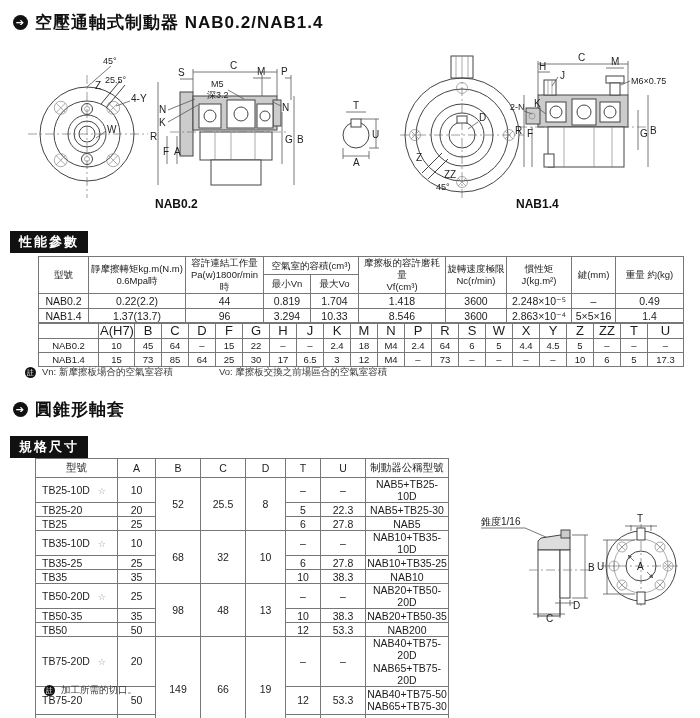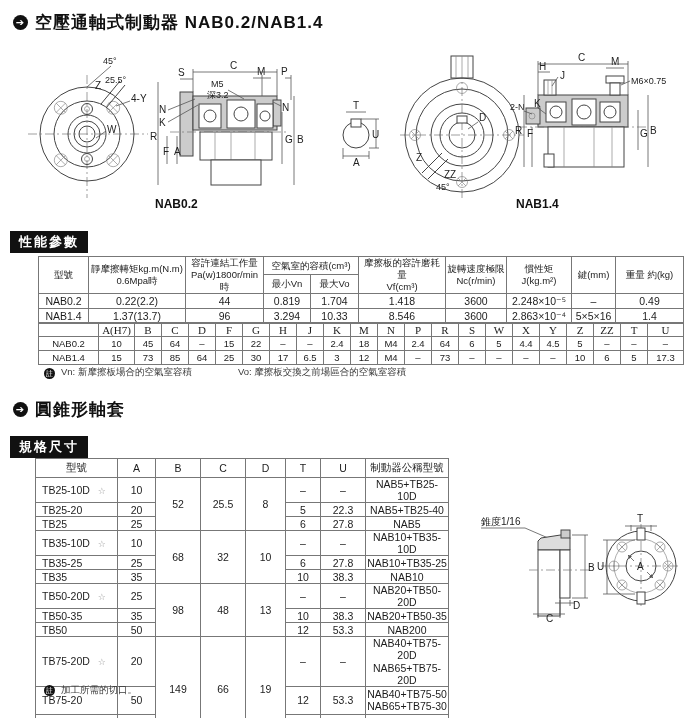--- a/index.html
+++ b/index.html
@@ -12,21 +12,21 @@
           align-items:center;justify-content:center;font-size:10px;font-weight:bold;line-height:1;}
   .black-bar{background:#111;color:#fff;font-size:13px;font-weight:bold;padding:2px 9px;letter-spacing:2px;display:inline-block;}
   
   table{border-collapse:collapse;table-layout:fixed;}
   td,th{border:1px solid #777;text-align:center;vertical-align:middle;font-weight:normal;
         padding:0 1px;overflow:hidden;white-space:pre-line;}
   .t-perf{font-size:10px;}
   .t-perf th{font-size:9.5px;color:#222;line-height:1.25;}
   .t-perf td{height:14px;font-size:10.5px;}
   .t-dim{font-size:9.5px;}
-  .t-dim th{height:13px;font-size:11px;font-family:Liberation Serif, serif;}
+  .t-dim th{height:13px;font-size:13px;}
   .t-dim td{height:13px;}
   .t-sleeve{font-size:10.5px;}
   .t-sleeve th{height:18px;}
   .t-sleeve td{height:13px;line-height:1.15;}
   .t-sleeve td.model{text-align:left;padding-left:6px;}
   .star{color:#9a9a9a;font-size:9px;margin-left:8px;}
   .two-line{line-height:1.2;}
   
   .note-line{display:flex;align-items:flex-start;gap:6px;font-size:9.5px;color:#3a3a3a;}
   .note-icon{flex:0 0 auto;width:11px;height:11px;border-radius:50%;background:#111;color:#fff;
@@ -378,21 +378,21 @@
         <td>–</td>
         <td>–</td>
         <td>10</td>
         <td>6</td>
         <td>5</td>
         <td>17.3</td>
   </tr>
 </tbody>
   </table>
 
-<div class="abs note-line" style="left:44px;top:366px;align-items:center;">
+<div class="abs note-line" style="left:25px;top:366px;">
   <span class="note-icon">註</span>
   <span>Vn: 新摩擦板場合的空氣室容積</span>
   <span class="note-gap"></span>
   <span>Vo: 摩擦板交換之前場區合的空氣室容積</span>
 </div>
 
 <div class="abs doc-title" style="left:13px;top:398px;">
   <span class="bullet">➔</span>
   <span>圓錐形軸套</span>
 </div>
@@ -429,21 +429,21 @@
     <td rowspan="3">8</td>
     <td>–</td>
     <td>–</td>
     <td>NAB5+TB25-10D</td>
   </tr>
   <tr>
     <td class="model"><span>TB25-20</span></td>
     <td>20</td>
     <td>5</td>
     <td>22.3</td>
-    <td>NAB5+TB25-40</td>
+    <td>NAB5+TB25-30</td>
   </tr>
   <tr>
     <td class="model"><span>TB25</span></td>
     <td>25</td>
     <td>6</td>
     <td>27.8</td>
     <td>NAB5</td>
   </tr>
   <tr>
     <td class="model"><span>TB35-10D</span><span class="star">☆</span></td>

